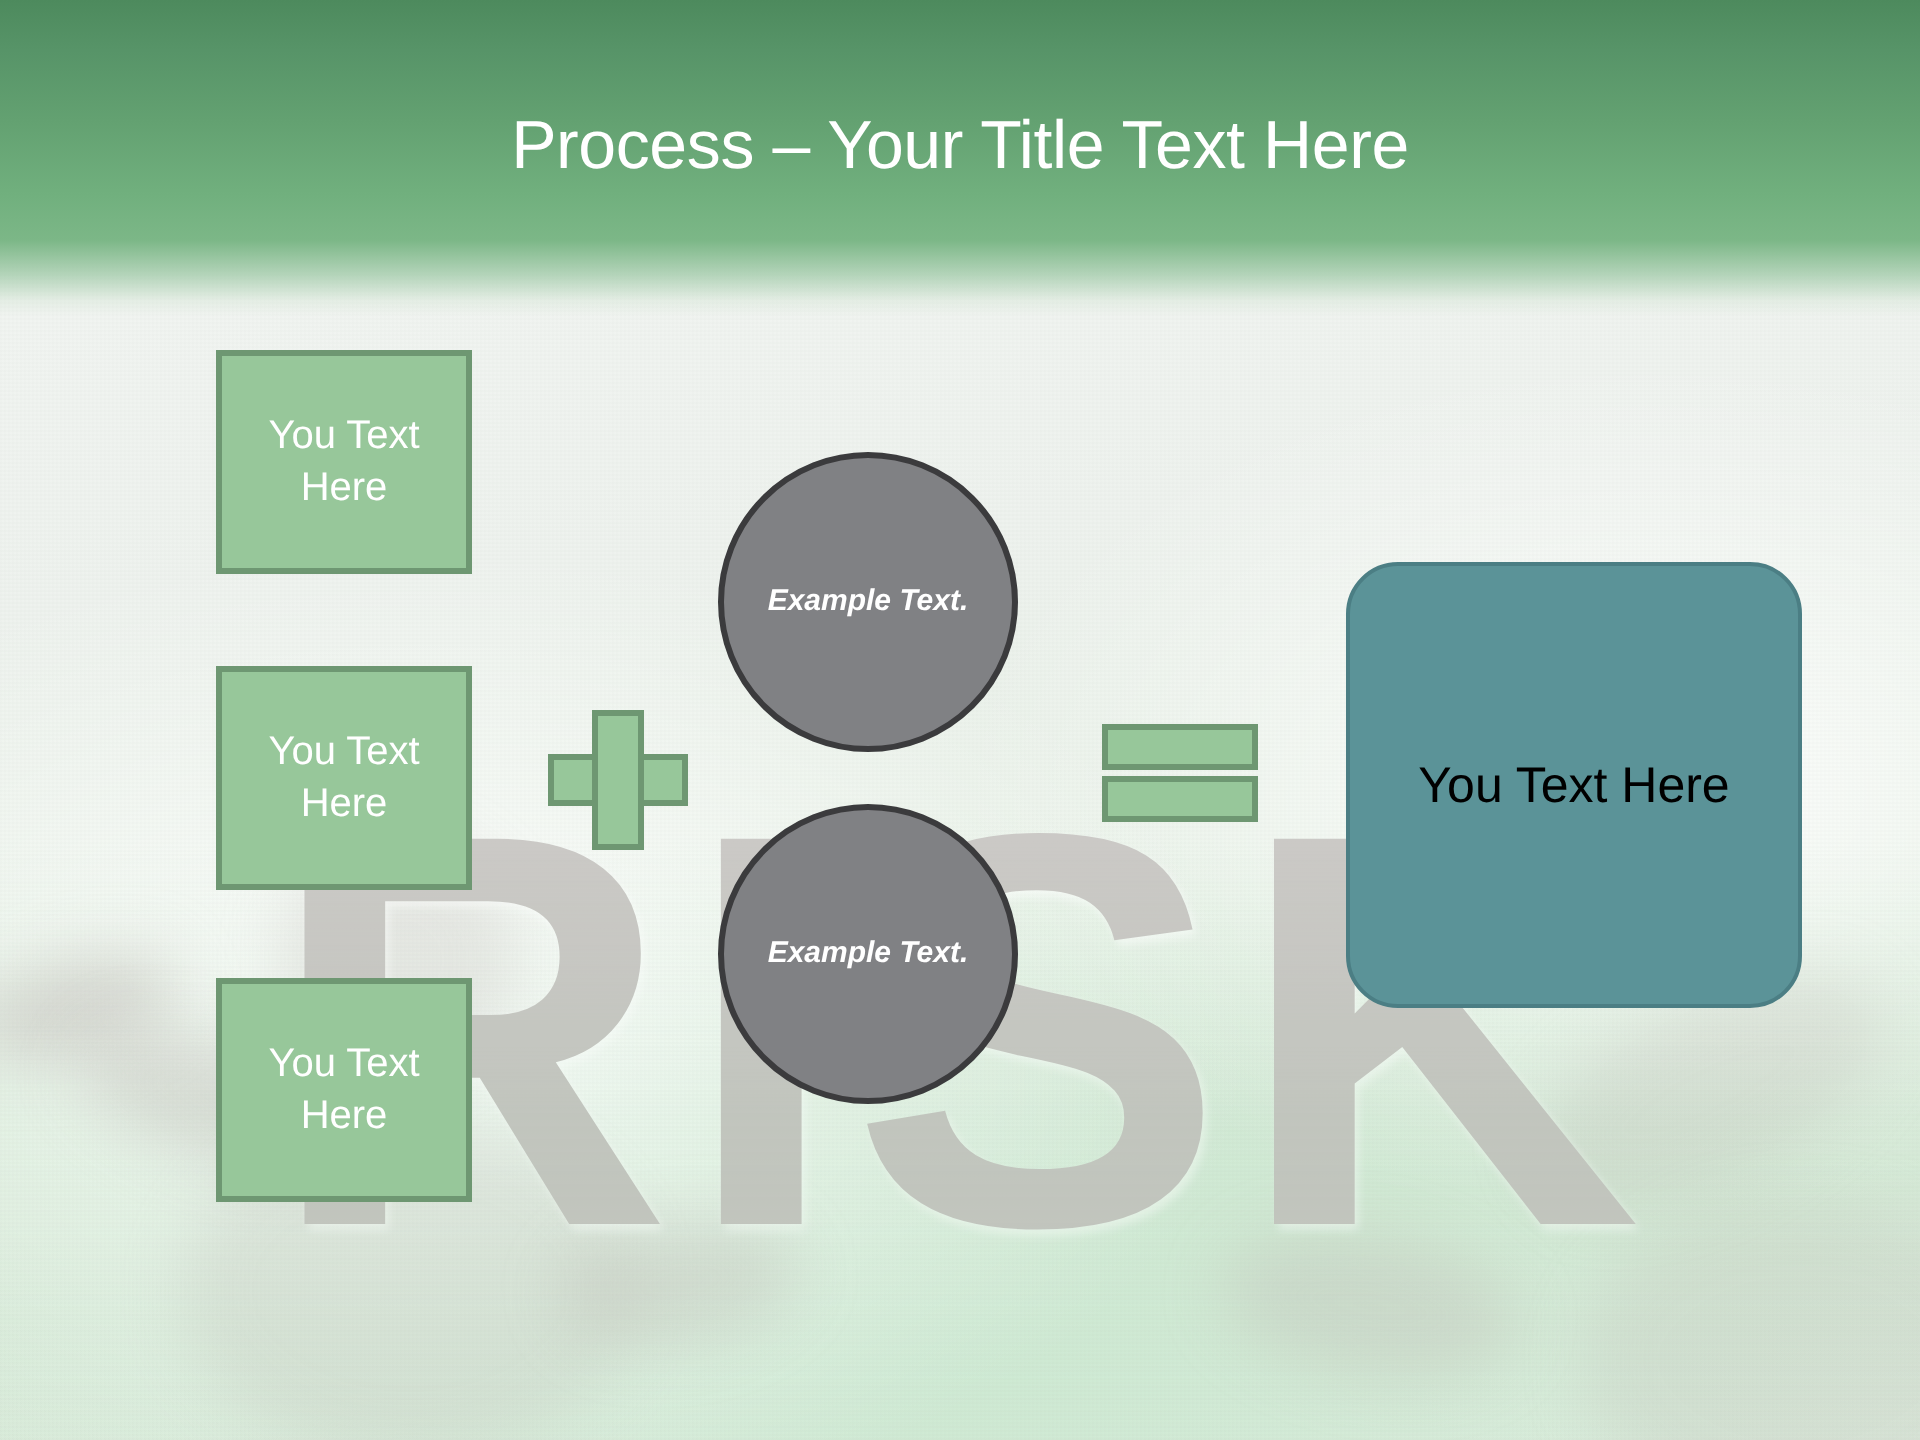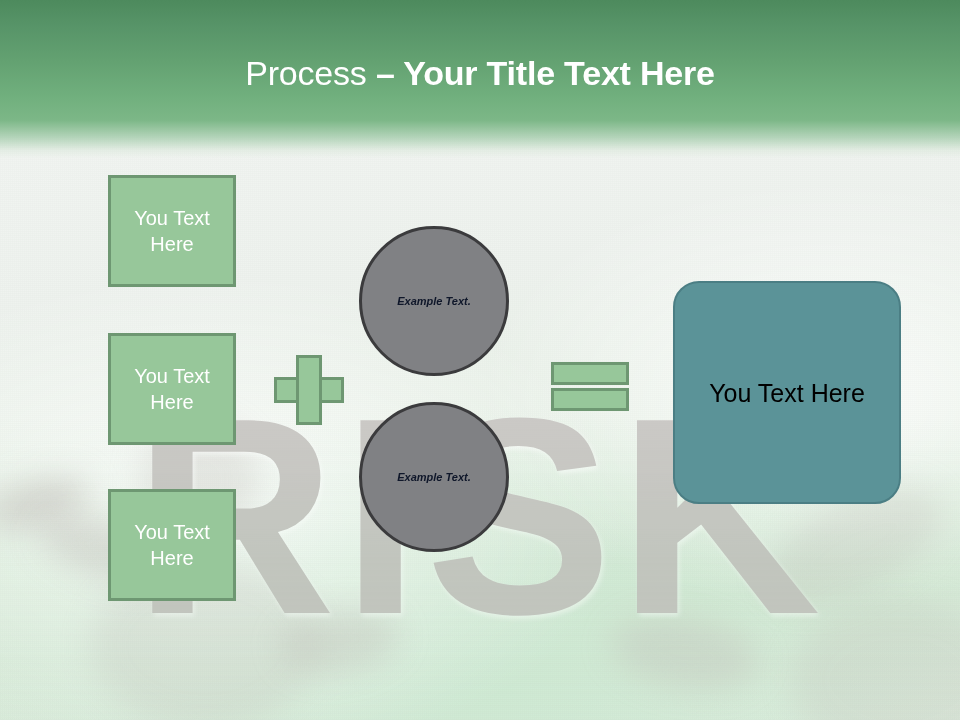--- a/index.html
+++ b/index.html
@@ -102,21 +102,21 @@
     left: 0; top: 51px;
     width: 960px;
     text-align: center;
     color: #ffffff;
     font-size: 34px;
     line-height: 44px;
     white-space: nowrap;
     letter-spacing: -0.2px;
   }
   .title .strong { font-weight: normal; }
-  .title .rest   { font-weight: bold; }
+  .title .rest   { font-weight: normal; }
 
   
   .green-box {
     position: absolute;
     box-sizing: border-box;
     width: 128px;
     height: 112px;
     background: #97c79a;
     border: 3px solid #6e9772;
     color: #ffffff;
@@ -157,22 +157,22 @@
 
   
   .circle {
     position: absolute;
     box-sizing: border-box;
     width: 150px;
     height: 150px;
     border-radius: 50%;
     background: #808184;
     border: 3px solid #3b3b3d;
-    color: #0f172a;
-    font-size: 11px;
+    color: #ffffff;
+    font-size: 15px;
     line-height: 22px;
     font-weight: bold;
     font-style: italic;
     text-align: center;
     display: flex;
     align-items: center;
     justify-content: center;
   }
   .circle-1 { left: 359px; top: 226px; }
   .circle-2 { left: 359px; top: 402px; }

